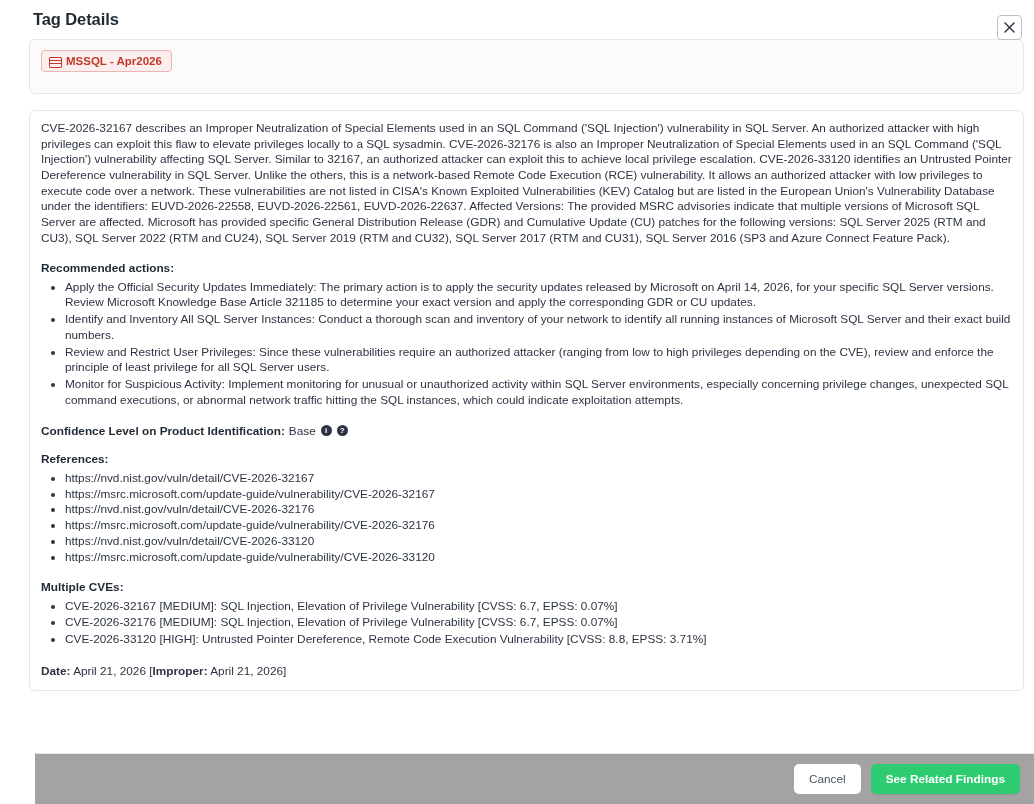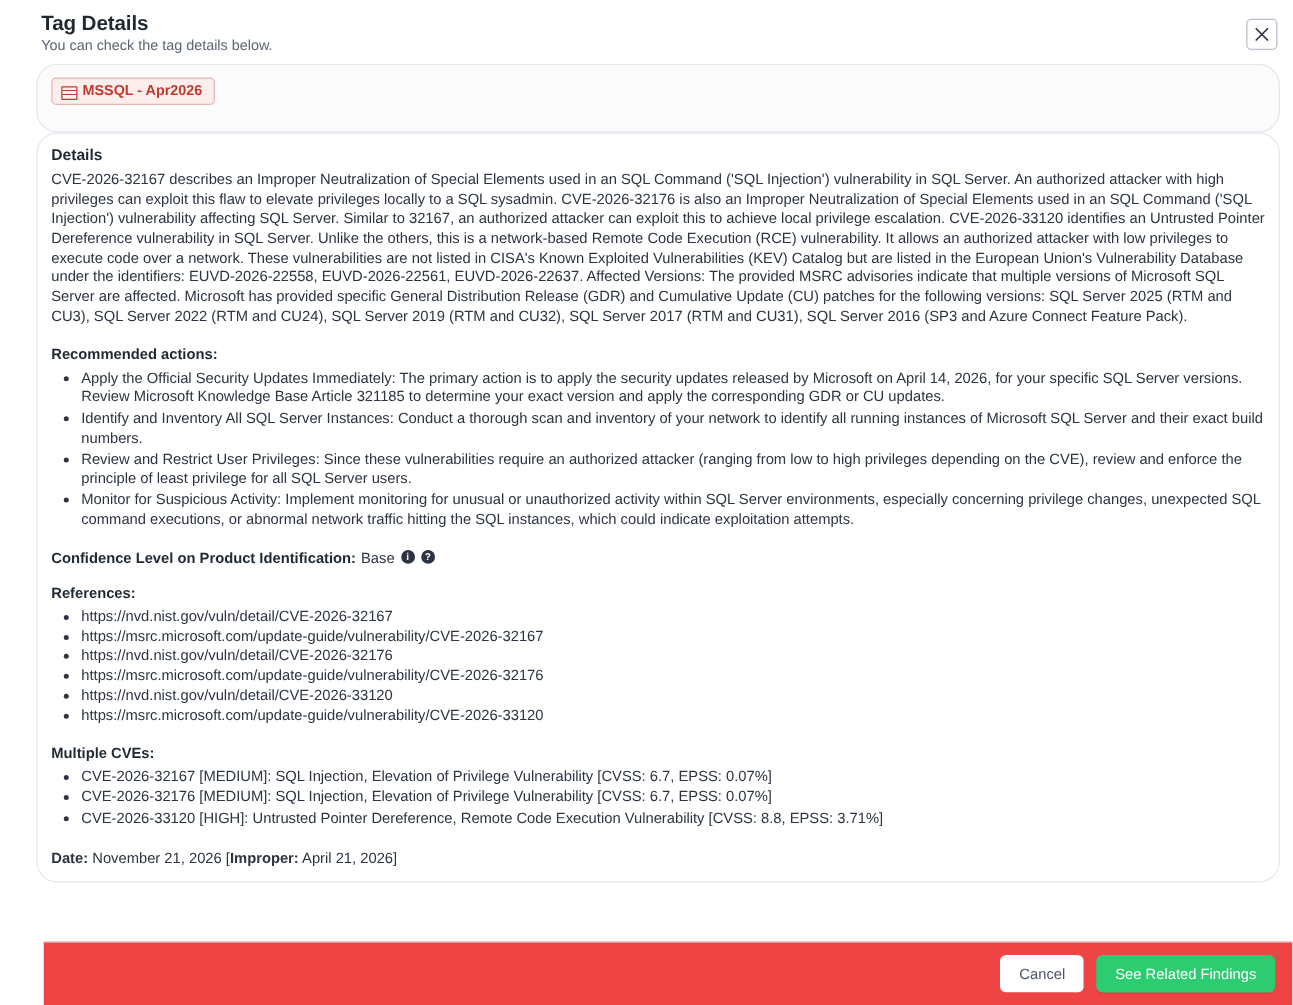--- a/index.html
+++ b/index.html
@@ -55,24 +55,24 @@
   .close-btn svg { display: block; }
 
   .modal-body {
     flex: 1;
     overflow: hidden;
     padding: 0 10px;
   }
 
   .card {
     border: 1px solid #e3e7ed;
-    border-radius: 17px;
+    border-radius: 6px;
     background: #fbfbfc;
     padding: 10px 11px 12px 11px;
-    margin-bottom: 0;
+    margin-bottom: 16px;
   }
   .card.plain { background: #ffffff; }
 
   .tag-chip {
     display: inline-flex;
     align-items: center;
     gap: 6px;
     border: 1px solid #e8b4b4;
     background: #fdeeee;
     color: #c0392b;
@@ -187,73 +187,71 @@
   }
   .date-row b { font-weight: 600; }
 
   .modal-footer {
     border-top: 1px solid #e3e7ed;
     padding: 10px 14px;
     display: flex;
     justify-content: flex-end;
     align-items: center;
     gap: 10px;
-    background: #ef4444;
+    background: #a3a3a3;
     margin-left: 16px;
   }
   .btn {
     font-family: "Liberation Sans", sans-serif;
     font-size: 11.8px;
     border-radius: 5px;
     padding: 7px 14px;
     cursor: pointer;
     border: 1px solid transparent;
   }
   .btn-cancel {
     background: #ffffff;
     color: #4a5462;
     border-color: transparent;
   }
   .btn-primary {
     background: #2ecc71;
     color: #ffffff;
-    font-weight: 400;
+    font-weight: 700;
     border-color: #2ecc71;
     box-shadow: 0 1px 1px rgba(0,0,0,0.08);
   }
 </style>
 </head>
 <body>
 
 <div class="modal">
 
   <div class="modal-header">
     <h1 class="modal-title">Tag Details</h1>
-    <p class="modal-subtitle">You can check the tag details below.</p>
     <button class="close-btn">
       <span>
         <svg width="13" height="13" viewBox="0 0 13 13" aria-hidden="true">
           <line x1="2" y1="2" x2="11" y2="11" stroke="#2c3442" stroke-width="1.4" stroke-linecap="round"></line>
           <line x1="11" y1="2" x2="2" y2="11" stroke="#2c3442" stroke-width="1.4" stroke-linecap="round"></line>
         </svg>
       </span>
     </button>
   </div>
 
   <div class="modal-body">
 
     <div class="card">
       <div class="tag-chip">
         <span class="chip-icon"></span>
         <span>MSSQL - Apr2026</span>
       </div>
     </div>
 
     <div class="card plain">
-      <h2 class="section-head">Details</h2>
       <p class="body-text">CVE-2026-32167 describes an Improper Neutralization of Special Elements used in an SQL Command ('SQL Injection') vulnerability in SQL Server. An authorized attacker with high privileges can exploit this flaw to elevate privileges locally to a SQL sysadmin. CVE-2026-32176 is also an Improper Neutralization of Special Elements used in an SQL Command ('SQL Injection') vulnerability affecting SQL Server. Similar to 32167, an authorized attacker can exploit this to achieve local privilege escalation. CVE-2026-33120 identifies an Untrusted Pointer Dereference vulnerability in SQL Server. Unlike the others, this is a network-based Remote Code Execution (RCE) vulnerability. It allows an authorized attacker with low privileges to execute code over a network. These vulnerabilities are not listed in CISA's Known Exploited Vulnerabilities (KEV) Catalog but are listed in the European Union's Vulnerability Database under the identifiers: EUVD-2026-22558, EUVD-2026-22561, EUVD-2026-22637. Affected Versions: The provided MSRC advisories indicate that multiple versions of Microsoft SQL Server are affected. Microsoft has provided specific General Distribution Release (GDR) and Cumulative Update (CU) patches for the following versions: SQL Server 2025 (RTM and CU3), SQL Server 2022 (RTM and CU24), SQL Server 2019 (RTM and CU32), SQL Server 2017 (RTM and CU31), SQL Server 2016 (SP3 and Azure Connect Feature Pack).</p>
 
       <h3 class="sub-head">Recommended actions:</h3>
       <ul class="bullets">
         <li>Apply the Official Security Updates Immediately: The primary action is to apply the security updates released by Microsoft on April 14, 2026, for your specific SQL Server versions. Review Microsoft Knowledge Base Article 321185 to determine your exact version and apply the corresponding GDR or CU updates.</li>
         <li>Identify and Inventory All SQL Server Instances: Conduct a thorough scan and inventory of your network to identify all running instances of Microsoft SQL Server and their exact build numbers.</li>
         <li>Review and Restrict User Privileges: Since these vulnerabilities require an authorized attacker (ranging from low to high privileges depending on the CVE), review and enforce the principle of least privilege for all SQL Server users.</li>
         <li>Monitor for Suspicious Activity: Implement monitoring for unusual or unauthorized activity within SQL Server environments, especially concerning privilege changes, unexpected SQL command executions, or abnormal network traffic hitting the SQL instances, which could indicate exploitation attempts.</li>
       </ul>
 
@@ -276,21 +274,21 @@
 
       <h3 class="sub-head">Multiple CVEs:</h3>
       <ul class="bullets">
         <li>CVE-2026-32167 [MEDIUM]: SQL Injection, Elevation of Privilege Vulnerability [CVSS: 6.7, EPSS: 0.07%]</li>
         <li>CVE-2026-32176 [MEDIUM]: SQL Injection, Elevation of Privilege Vulnerability [CVSS: 6.7, EPSS: 0.07%]</li>
         <li>CVE-2026-33120 [HIGH]: Untrusted Pointer Dereference, Remote Code Execution Vulnerability [CVSS: 8.8, EPSS: 3.71%]</li>
       </ul>
 
       <div class="date-row">
         <b>Date:</b>
-        <span>November 21, 2026 [</span><b>Improper:</b>
+        <span>April 21, 2026 [</span><b>Improper:</b>
         <span>April 21, 2026]</span>
       </div>
     </div>
 
   </div>
 
   <div class="modal-footer">
     <button class="btn btn-cancel">Cancel</button>
     <button class="btn btn-primary">See Related Findings</button>
   </div>

